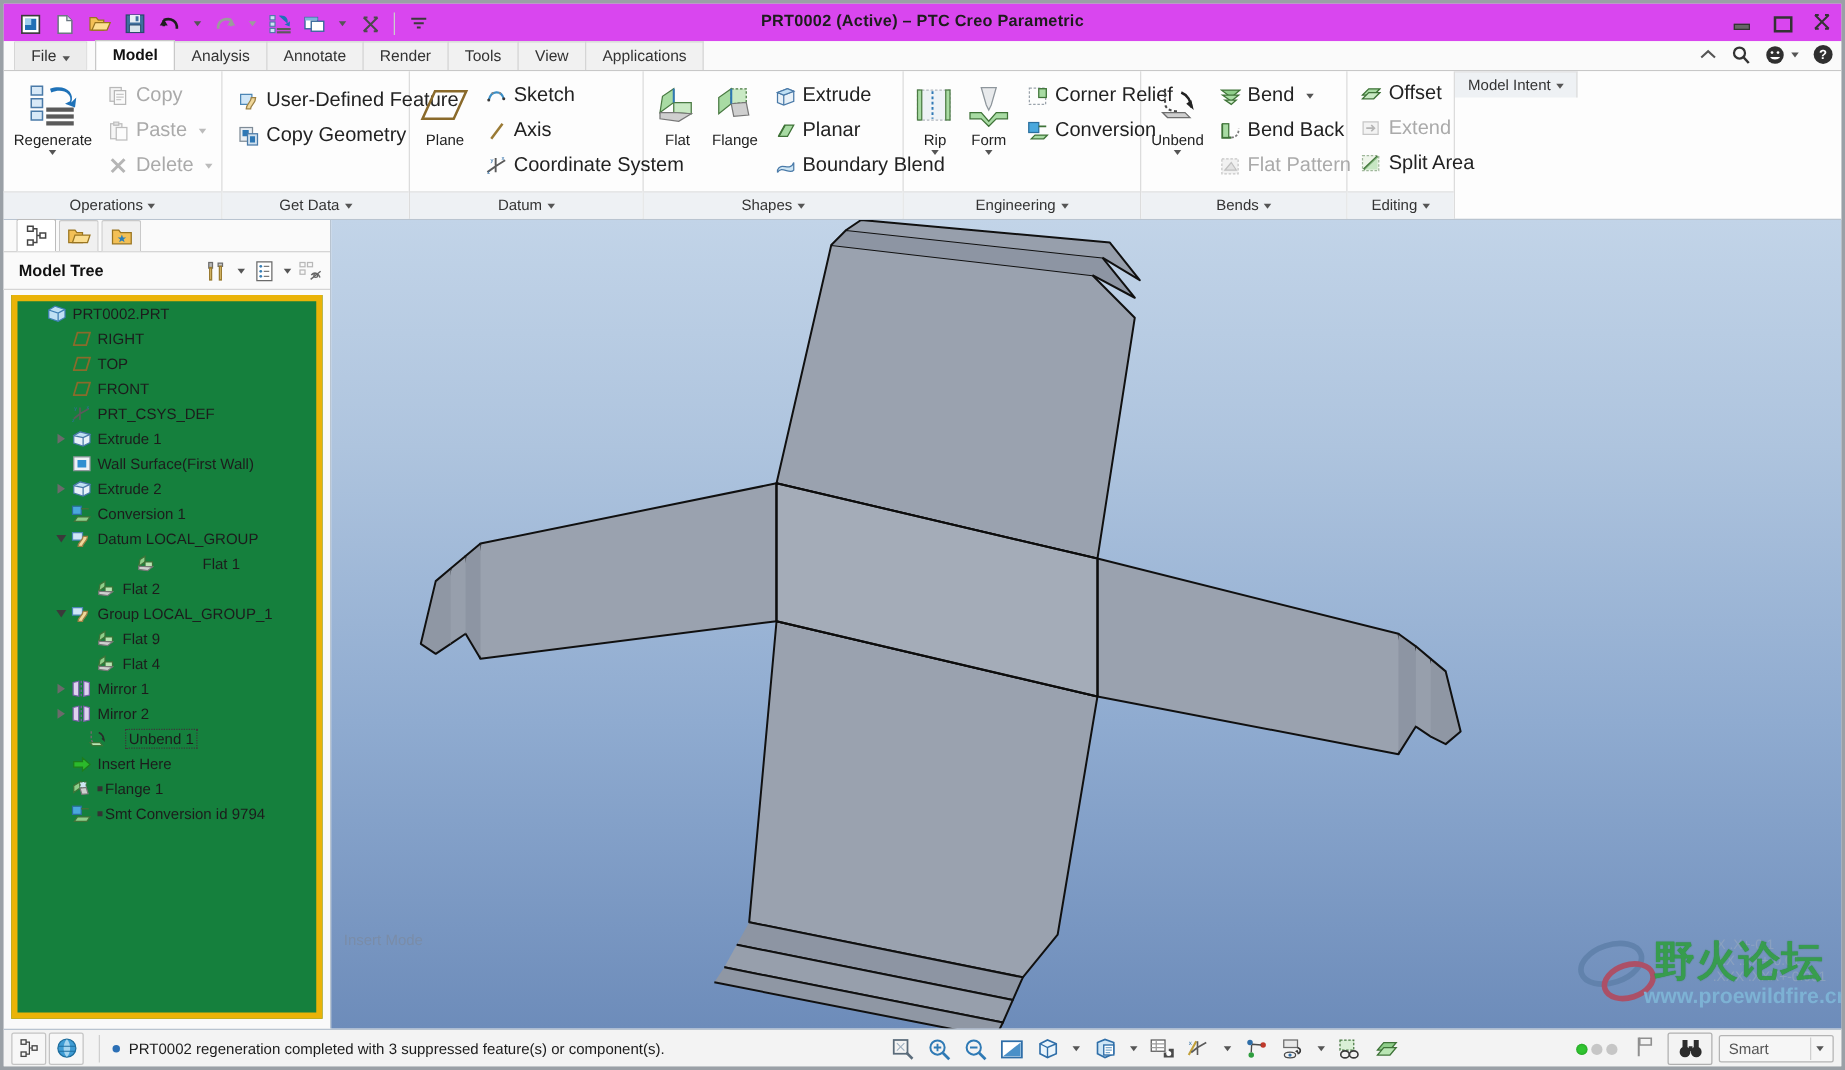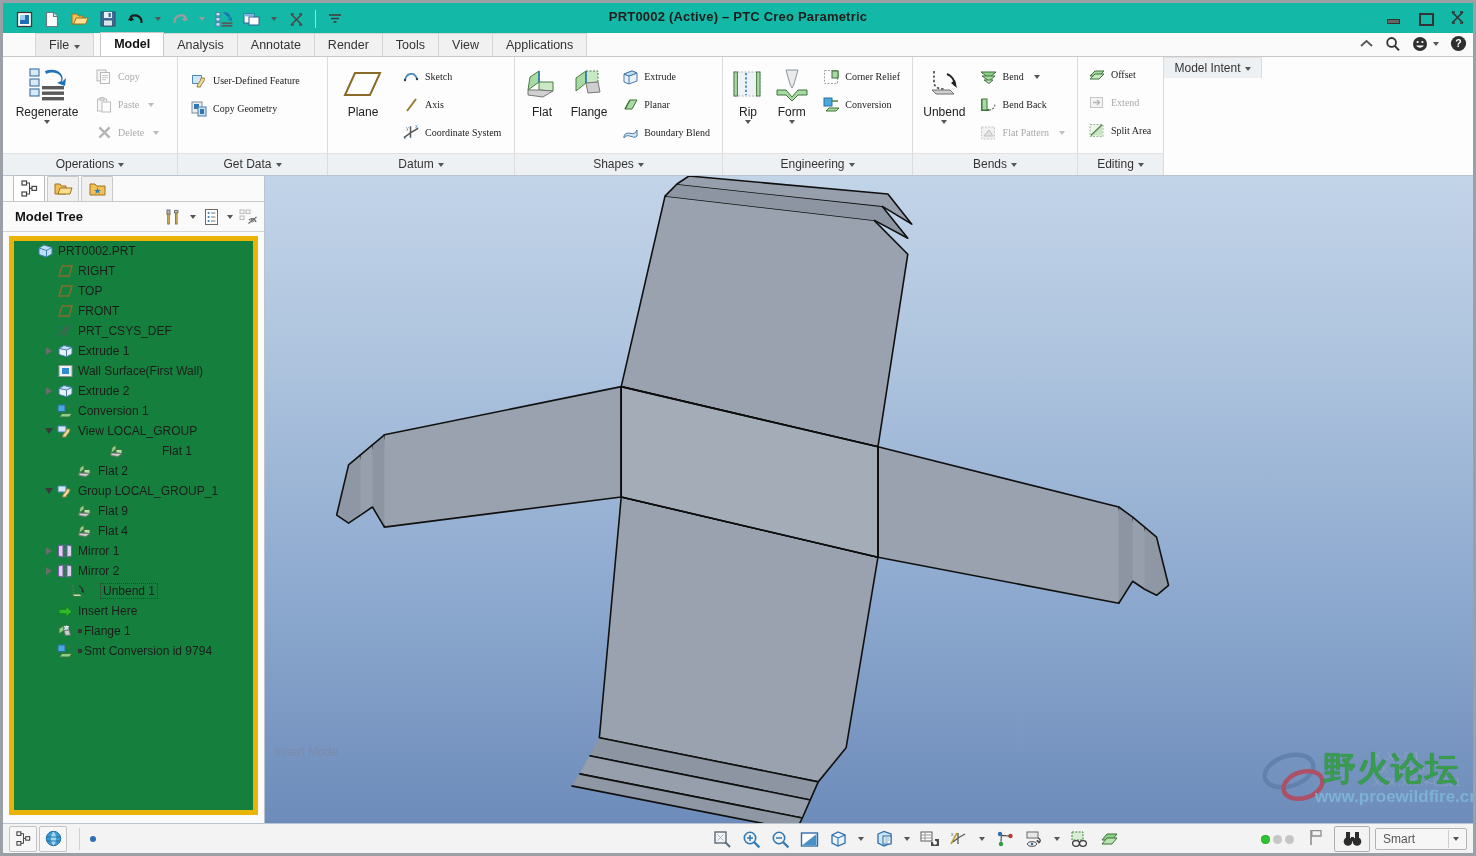--- a/index.html
+++ b/index.html
@@ -7,21 +7,21 @@
     width:1476px;height:856px;overflow:hidden;
     font-family:"Liberation Sans",sans-serif;
     font-size:12px;color:#202020;
     background:#f0f0f0;
     -webkit-font-smoothing:antialiased;
   }
   .app{position:relative;width:1476px;height:856px;box-sizing:border-box;
        border:3px solid #9aa0a6;background:#fafafa;}
 
   
-  .titlebar{position:relative;height:30px;background:#14b8a6;border-bottom:0px;}
+  .titlebar{position:relative;height:30px;background:#d946ef;border-bottom:0px;}
   .title-text{position:absolute;left:0;right:0;top:6px;text-align:center;
     font-size:13px;font-weight:bold;color:#1d1d1d;letter-spacing:.2px;}
   .winctl{position:absolute;right:8px;top:7px;display:flex;gap:16px;align-items:center;}
   .winctl span{width:16px;height:16px;display:inline-block;position:relative;cursor:pointer;}
   .wc-min::after{content:"";position:absolute;left:2px;top:9px;width:11px;height:3px;
     border:1px solid #333;background:#666;}
   .wc-max::after{content:"";position:absolute;left:2px;top:3px;width:11px;height:9px;
     border:2px solid #333;}
   .wc-close{font-size:14px;color:#333;line-height:16px;text-align:center;font-weight:600;}
 
@@ -31,21 +31,21 @@
     cursor:pointer;border:1px solid transparent;border-radius:2px;}
   .qat .sep{width:1px;height:18px;background:#cccccc;margin:0 4px;}
   .caret{width:0;height:0;border-left:3.5px solid transparent;border-right:3.5px solid transparent;
     border-top:4px solid #555;display:inline-block;}
 
   
   .tabrow{position:relative;height:24px;background:#fafafa;border-bottom:1px solid #c8c8c8;
     display:flex;align-items:flex-end;padding-left:8px;box-sizing:border-box;}
   .tab{height:22px;line-height:22px;padding:0 13px;font-size:12.5px;color:#333;
     border:1px solid #d5d5d5;border-bottom:none;background:#f1f1f1;margin-right:-1px;cursor:pointer;}
-  .tab.file{background:#ececec;margin-right:6px;border-radius:1px;margin-left:24px;}
+  .tab.file{background:#ececec;margin-right:6px;border-radius:1px;}
   .tab.active{background:#ffffff;color:#111;font-weight:bold;border-color:#c8c8c8;
     position:relative;z-index:3;height:23px;line-height:23px;}
   .helprow{position:absolute;right:6px;top:2px;display:flex;align-items:center;gap:11px;}
   .helprow .hi{cursor:pointer;display:flex;align-items:center;}
 
   
   .ribbon{position:relative;height:118px;background:#fdfdfd;border-bottom:1px solid #b9c4d0;
     display:flex;align-items:stretch;}
   .group{position:relative;display:flex;flex-direction:column;
     border-right:1px solid #dcdcdc;box-sizing:border-box;}
@@ -58,21 +58,21 @@
     padding:2px 1px;border:1px solid transparent;border-radius:2px;}
   .bigbtn .ic{height:40px;display:flex;align-items:center;justify-content:center;}
   .bigbtn .lb{font-size:12px;color:#222;text-align:center;line-height:13px;margin-top:1px;white-space:nowrap;}
   .bigbtn .lb.two{white-space:normal;}
   .bigbtn .dd{margin-top:1px;}
 
   .smallcol{display:flex;flex-direction:column;gap:1px;padding-top:1px;}
   .smallbtn{display:flex;align-items:center;gap:5px;height:25px;padding:0 5px;cursor:pointer;
     border:1px solid transparent;border-radius:2px;white-space:nowrap;}
   .smallbtn .si{width:18px;height:18px;display:flex;align-items:center;justify-content:center;flex:0 0 18px;}
-  .smallbtn .sl{font-size:10px;color:#222;font-family:Liberation Serif, serif;}
+  .smallbtn .sl{font-size:16px;color:#222;}
   .smallbtn.disabled .sl{color:#aaaaaa;}
   .smallbtn.disabled{cursor:default;}
 
   
   .main{position:relative;display:flex;height:calc(856px - 6px - 30px - 24px - 119px - 30px);}
   
   .leftpanel{width:262px;background:#fafafa;display:flex;flex-direction:column;
     border-right:1px solid #b9c4d0;box-sizing:border-box;position:relative;}
   .navtabs{height:26px;display:flex;align-items:flex-end;padding-left:10px;gap:2px;
     border-bottom:1px solid #c9c9c9;background:#fafafa;box-sizing:border-box;}
@@ -794,21 +794,21 @@
           <div class="trow" style="padding-left: 28px;">
             <span class="exp">
               <i class="arrowD"></i>
             </span>
             <span class="tic">
               <svg width="16" height="14" viewBox="0 0 16 14">
                 <path d="M1 2 L9 2 L9 8 L1 8 Z" fill="#cfe6f7" stroke="#4c86b5"></path>
                 <path d="M5.5 13 C5.5 9.5 9.5 8.5 9.5 5 L13 5 C13 9.5 9 10.5 9 13 Z" fill="#f0d79a" stroke="#9c8145"></path>
               </svg>
             </span>
-            <span class="tlb">View LOCAL_GROUP</span>
+            <span class="tlb">Datum LOCAL_GROUP</span>
           </div>
           <div class="trow" style="padding-left: 48px; gap: 32px;">
             <span class="exp"></span>
             <span class="tic">
               <svg width="16" height="14" viewBox="0 0 16 14">
                 <path d="M2 9 L7 5.5 L7 1 L3 3.5 Z" fill="#8fce8a" stroke="#3f7338"></path>
                 <path d="M7 5.5 L13 5.5 L13 9.5 L7 9 Z" fill="#b9e5b3" stroke="#3f7338"></path>
                 <path d="M2 9 L13 9.5 L9 12.5 L2 11.5 Z" fill="#cfcfcf" stroke="#777"></path>
               </svg>
             </span>
@@ -996,20 +996,21 @@
         <svg width="17" height="17" viewBox="0 0 17 17">
             <circle cx="8.5" cy="8.5" r="7.2" fill="#3f9cd4" stroke="#1f6e9e"></circle>
             <path d="M8.5 1.4 C5 5 5 12 8.5 15.6 C12 12 12 5 8.5 1.4 Z" fill="#bfe3f6" opacity=".8"></path>
             <path d="M1.6 7 H15.4 M2 11 H15" stroke="#1f6e9e" stroke-width=".9" fill="none"></path>
           </svg>
       </div>
     </div>
 
     <div class="sb-msg">
       <span class="sb-dot"></span>
+      <span class="sb-msg-text">PRT0002 regeneration completed with 3 suppressed feature(s) or component(s).</span>
     </div>
 
     <div class="sb-center">
       <span class="sb-icon">
         <svg width="19" height="19" viewBox="0 0 19 19">
             <rect x="2" y="2" width="11" height="11" fill="none" stroke="#5a6b7a" stroke-width="1.4"></rect>
             <path d="M12 12 L17 17" stroke="#5a6b7a" stroke-width="2"></path>
             <path d="M4.5 4.5 L10.5 10.5 M10.5 4.5 L4.5 10.5" stroke="#9fb0c0" stroke-width=".9"></path>
           </svg>
       </span>

